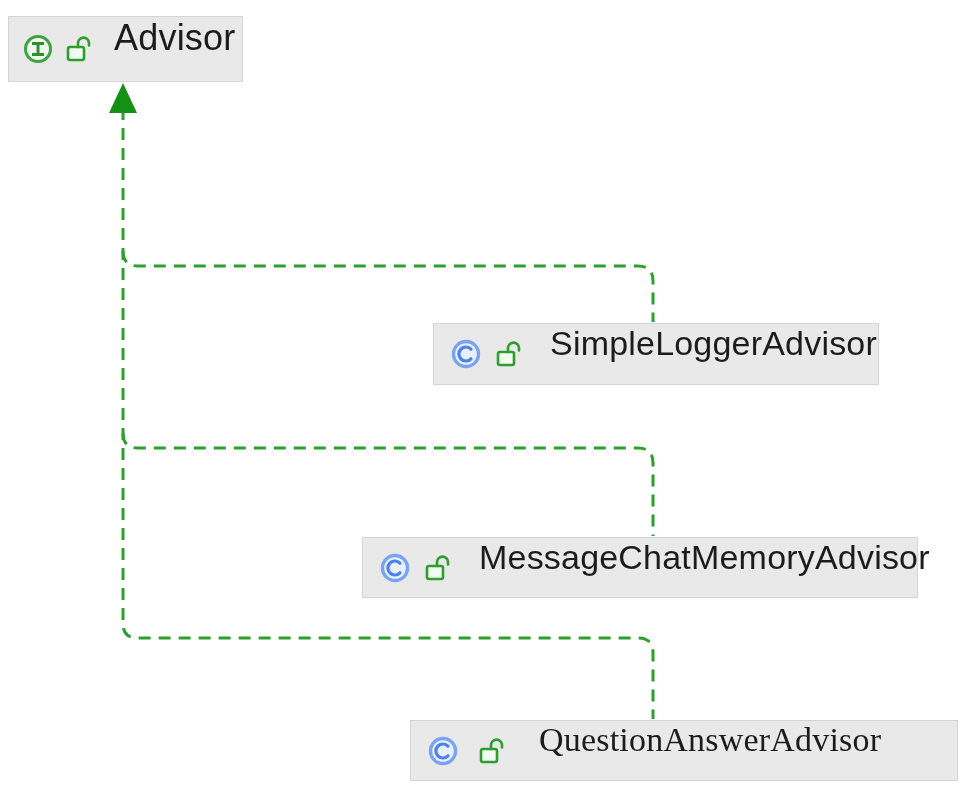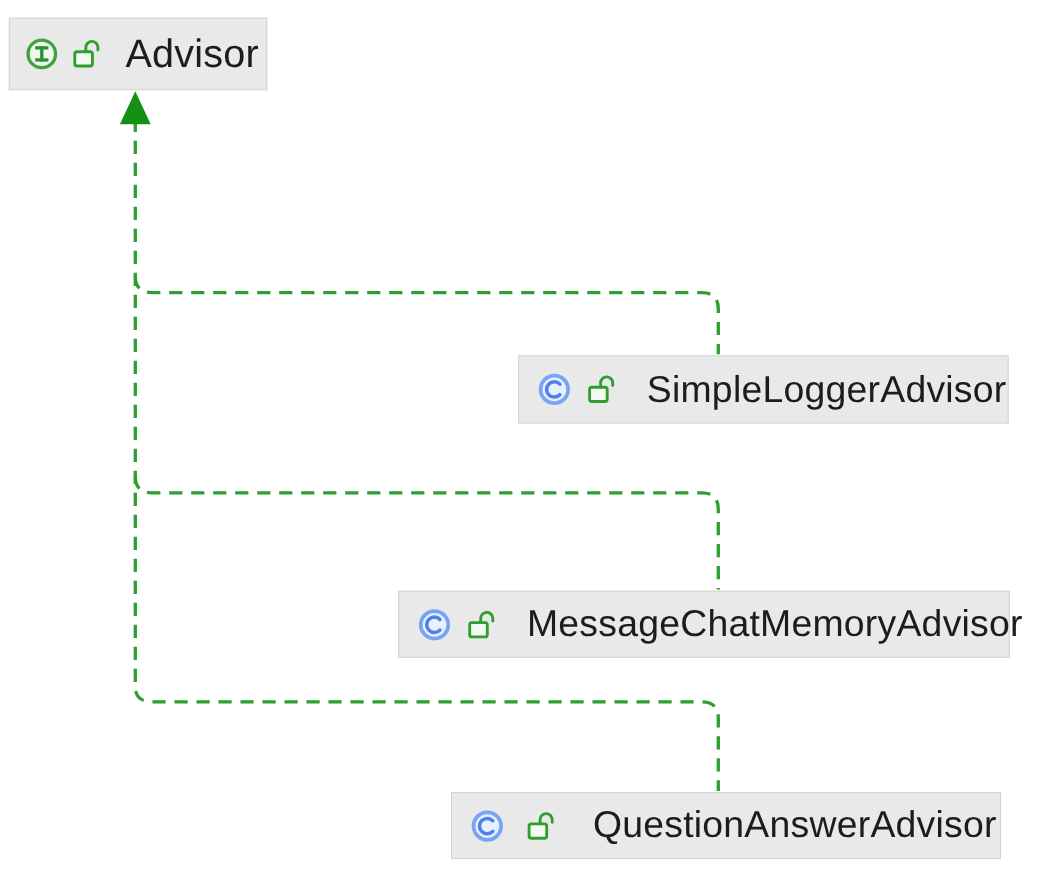--- a/index.html
+++ b/index.html
@@ -24,42 +24,41 @@
   }
   .edge {
     fill: none;
     stroke-width: 3;
     stroke-dasharray: 12 8;
     stroke-linecap: butt;
   }
   .node {
     position: absolute;
     display: flex;
-    align-items: center;
     background: #e9e9e9;
     border: 1.5px solid #d4d4d4;
     box-sizing: border-box;
     cursor: default;
     white-space: nowrap;
   }
   .node .icon {
     display: inline-flex;
     align-items: center;
     justify-content: center;
     flex: 0 0 auto;
   }
   .node .label {
     color: #1c1c1c;
     letter-spacing: 0.2px;
   }
   .node-advisor { left: 8px;   top: 16px;  width: 235px; height: 66px; padding-left: 13px; gap: 12px; }
   .node-advisor .label { font-size: 36px; margin-left: 10px; }
-  .node-simple  { left: 433px; top: 323px; width: 446px; height: 62px; padding-left: 16px; gap: 14px; margin-left: 38px; }
+  .node-simple  { left: 433px; top: 323px; width: 446px; height: 62px; padding-left: 16px; gap: 14px; }
   .node-message { left: 362px; top: 537px; width: 556px; height: 61px; padding-left: 16px; gap: 14px; }
-  .node-question{ left: 410px; top: 720px; width: 500px; height: 61px; padding-left: 16px; gap: 20px; }
+  .node-question{ left: 410px; top: 720px; width: 548px; height: 61px; padding-left: 16px; gap: 20px; font-family: Liberation Serif, serif; }
   .node-simple .label, .node-message .label, .node-question .label { font-size: 34px; margin-left: 14px; }
 </style>
 </head>
 <body>
 
 <div class="canvas">
 
   <svg class="edges" viewBox="0 0 966 794" xmlns="http://www.w3.org/2000/svg">
 
     <path class="edge" d="M123,108 L123,624 Q123,638 138,638 L638,638 Q653,638 653,653 L653,719" stroke="#2d9f2d"></path>

